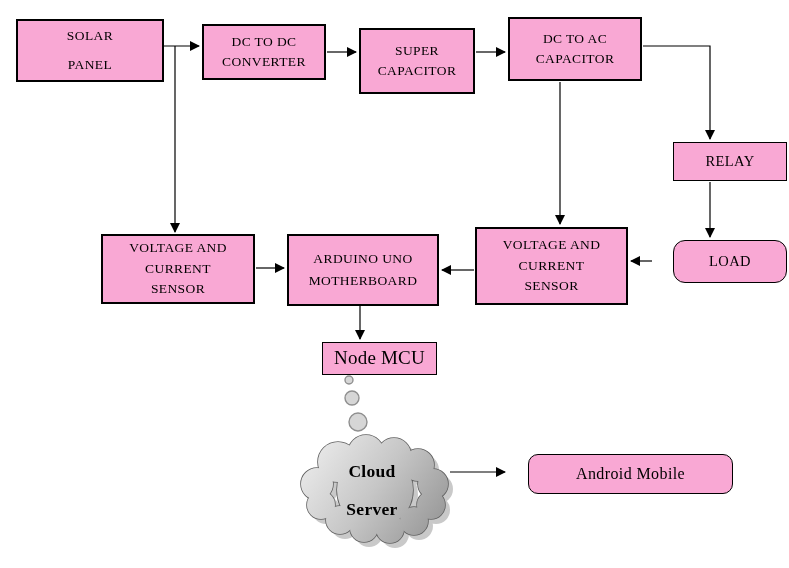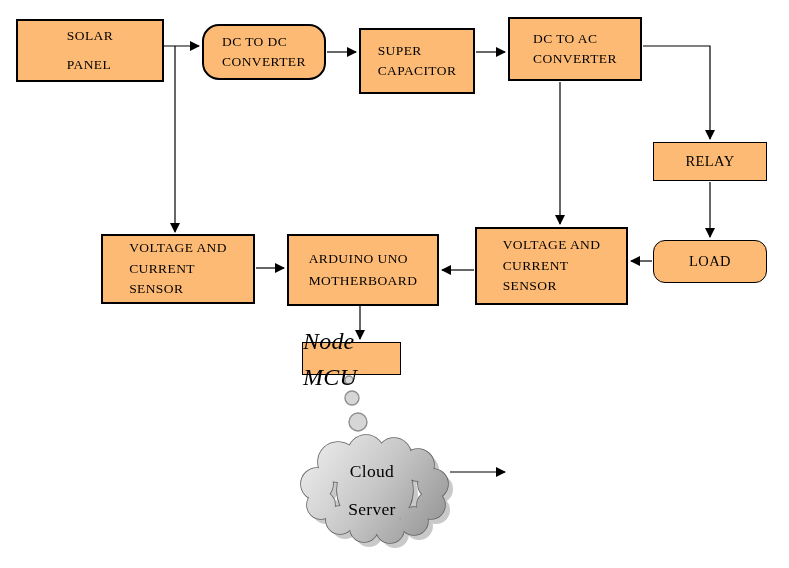--- a/index.html
+++ b/index.html
@@ -1,36 +1,36 @@
 <!DOCTYPE html>
 <html><head>
 <meta charset="utf-8">
 <style>
   html,body{margin:0;padding:0;background:#ffffff;}
   .stage{position:relative;width:789px;height:568px;background:#ffffff;overflow:hidden;
          font-family:"Liberation Serif", serif;color:#000;}
   .wires{position:absolute;left:0;top:0;width:789px;height:568px;}
-  .node{position:absolute;box-sizing:border-box;border:2px solid #000;background:#fdba74;
-        display:flex;align-items:center;justify-content:center;
+  .node{position:absolute;box-sizing:border-box;border:2px solid #000;background:#f9a8d4;
+        display:flex;align-items:center;justify-content:center;text-align:center;
         font-size:13.5px;letter-spacing:.4px;line-height:1.5;white-space:pre-line;}
-  .thin{border-width:1.5px;}
+  .thin{border-width:1.5px;margin-left:20px;}
   .n-solar{left:16px;top:19px;width:148px;height:63px;line-height:2.1;}
-  .n-dcdc{left:202px;top:24px;width:124px;height:56px;line-height:1.45;border-radius:17px;}
+  .n-dcdc{left:202px;top:24px;width:124px;height:56px;line-height:1.45;}
   .n-scap{left:359px;top:15px;width:116px;height:66px;line-height:1.45;margin-top:13px;}
   .n-dcac{left:508px;top:17px;width:134px;height:64px;line-height:1.45;}
   .n-relay{left:653px;top:142px;width:114px;height:39px;font-size:14.5px;}
   .n-load{left:653px;top:240px;width:114px;height:43px;font-size:14.5px;border-radius:12px;}
   .n-sensL{left:101px;top:234px;width:154px;height:70px;line-height:1.55;}
   .n-ard{left:287px;top:234px;width:152px;height:72px;line-height:1.6;}
   .n-sensR{left:475px;top:227px;width:153px;height:78px;line-height:1.55;}
-  .n-mcu{left:302px;top:342px;width:99px;height:33px;font-size:24px;letter-spacing:.2px;font-style:italic;}
+  .n-mcu{left:302px;top:342px;width:115px;height:33px;font-size:19px;letter-spacing:.2px;}
   .n-android{left:508px;top:454px;width:205px;height:40px;font-size:16px;border-radius:10px;}
   .cloud-label{position:absolute;left:303px;top:441px;width:138px;height:100px;
         display:flex;align-items:center;justify-content:center;text-align:center;
-        font-size:17.5px;font-weight:normal;letter-spacing:.3px;line-height:2.15;white-space:pre-line;}
+        font-size:17.5px;font-weight:bold;letter-spacing:.3px;line-height:2.15;white-space:pre-line;}
 </style>
 </head>
 <body>
 
 <div class="stage">
 
   <svg class="wires" viewBox="0 0 789 568">
     <defs>
       <marker id="ah" viewBox="0 0 10 10" refX="9" refY="5" markerWidth="10" markerHeight="10" markerUnits="userSpaceOnUse" orient="auto">
         <path d="M0,0 L10,5 L0,10 z" fill="#000"></path>
@@ -107,28 +107,29 @@
     </g>
   </svg>
 
   <div class="node n-solar">SOLAR
 PANEL</div>
   <div class="node n-dcdc">DC TO DC
 CONVERTER</div>
   <div class="node n-scap">SUPER
 CAPACITOR</div>
   <div class="node n-dcac">DC TO AC
-CONVERTER</div>
+CAPACITOR</div>
   <div class="node n-relay thin">RELAY</div>
   <div class="node n-load thin">LOAD</div>
   <div class="node n-sensL">VOLTAGE AND
 CURRENT
 SENSOR</div>
   <div class="node n-ard">ARDUINO UNO
 MOTHERBOARD</div>
   <div class="node n-sensR">VOLTAGE AND
 CURRENT
 SENSOR</div>
   <div class="node n-mcu thin">Node MCU</div>
   <div class="cloud-label">Cloud
 Server</div>
+  <div class="node n-android thin">Android Mobile</div>
 
 </div>
 
 </body></html>

